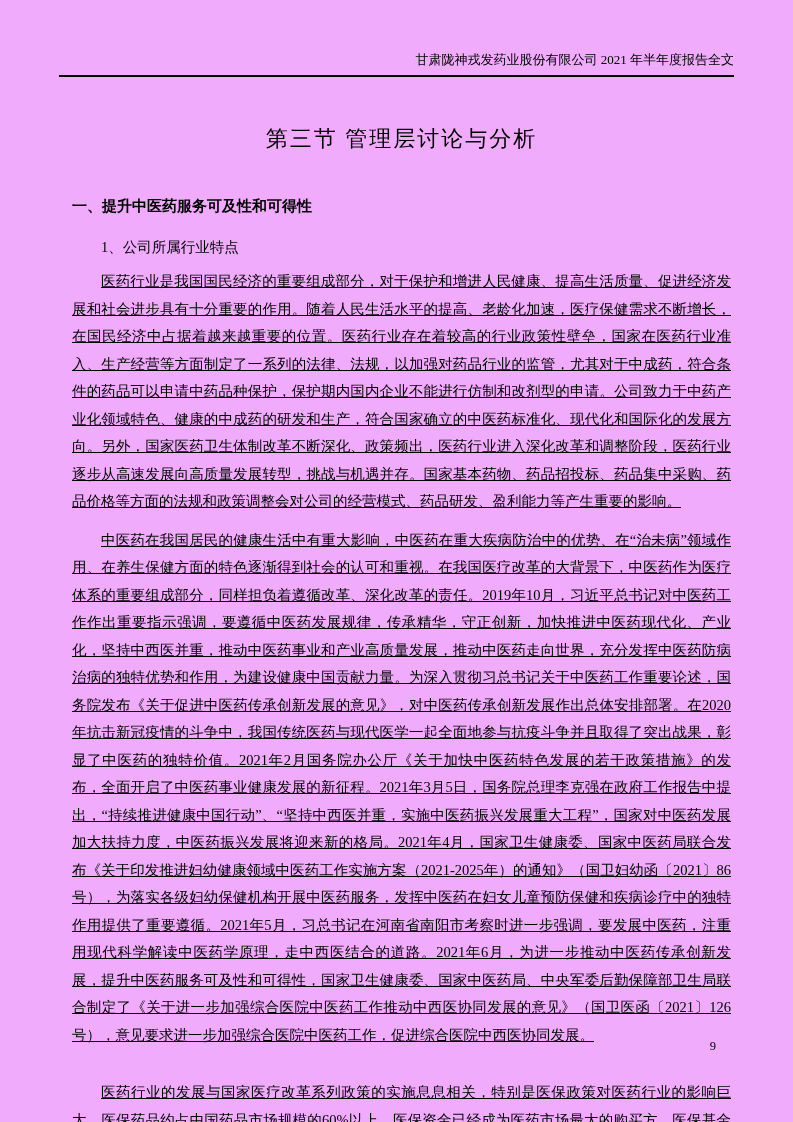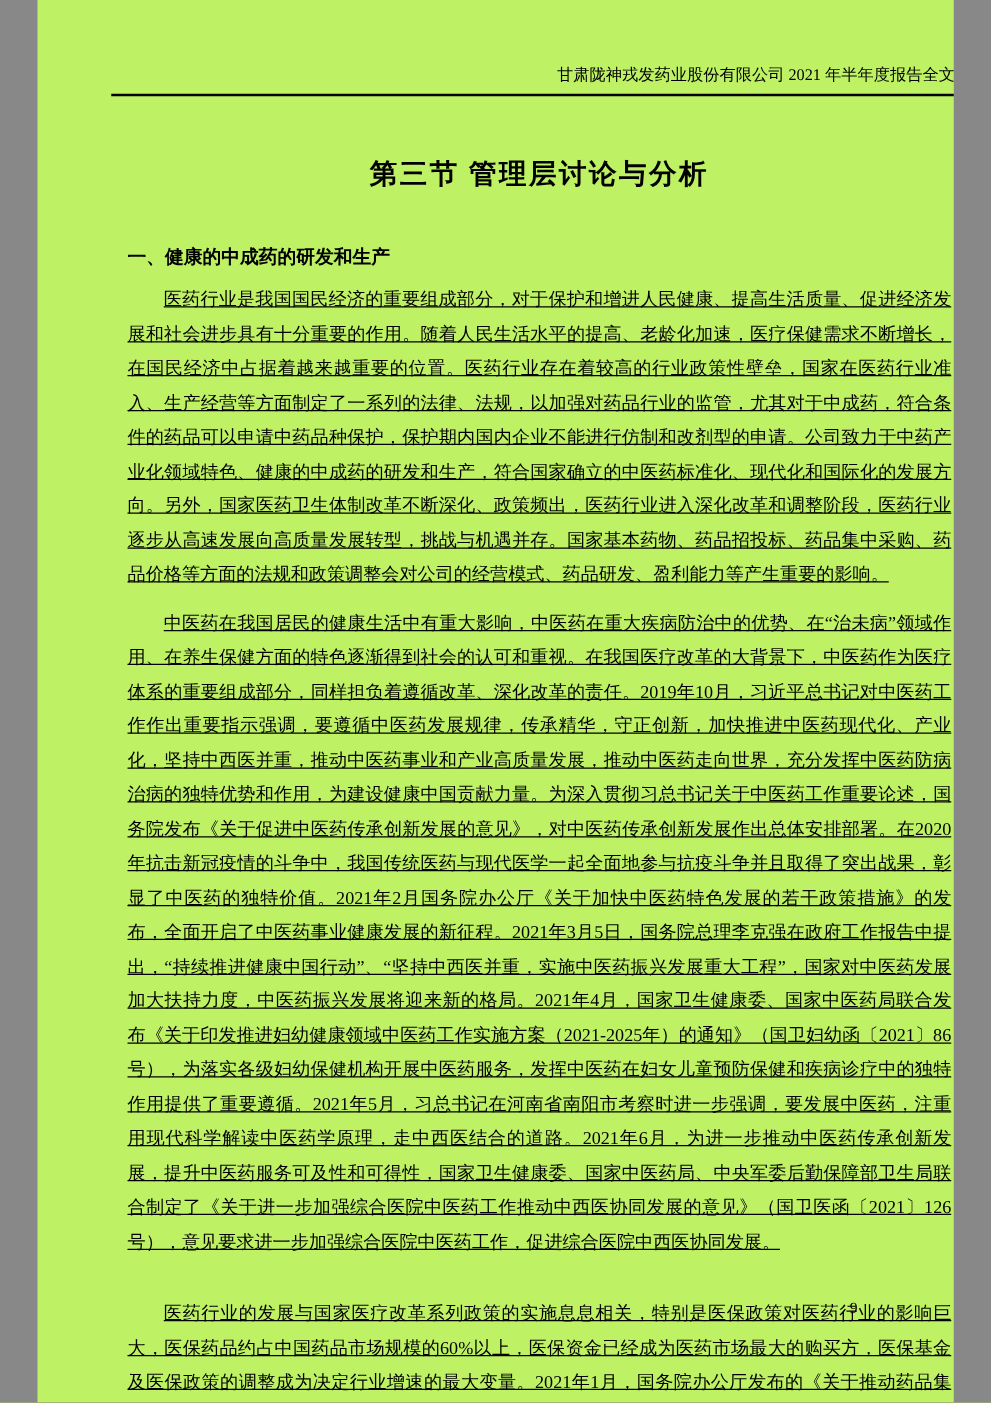--- a/index.html
+++ b/index.html
@@ -1,22 +1,22 @@
 <!DOCTYPE html>
 <html><head>
 <meta charset="utf-8">
 <style>
   * { margin: 0; padding: 0; box-sizing: border-box; }
   html, body { background: #888; }
   .page {
     position: relative;
-    width: 733px;
+    width: 793px;
     height: 1122px;
     margin: 0 auto;
-    background: #bef264;
+    background: #f0abfc;
     font-family: "Liberation Serif", "DejaVu Serif", serif;
     color: #000000;
     overflow: hidden;
     padding-left: 29px;
   }
   .doc-header {
     position: absolute;
     top: 50px;
     left: 59px;
     width: 675px;
@@ -29,21 +29,21 @@
   .content {
     position: absolute;
     top: 0;
     left: 72px;
     width: 659px;
   }
   .chapter-title {
     margin-top: 123px;
     text-align: center;
     font-size: 22px;
-    font-weight: bold;
+    font-weight: normal;
     letter-spacing: 2px;
     line-height: 32px;
   }
   .section-heading {
     margin-top: 41px;
     font-size: 15px;
     font-weight: bold;
     line-height: 20px;
   }
   .sub-heading {
@@ -76,22 +76,23 @@
 
 <div class="page">
 
   <div class="doc-header">
     <span>甘肃陇神戎发药业股份有限公司 2021 年半年度报告全文</span>
   </div>
 
   <div class="content">
     <div class="chapter-title">第三节 管理层讨论与分析</div>
 
-    <div class="section-heading">一、健康的中成药的研发和生产</div>
+    <div class="section-heading">一、提升中医药服务可及性和可得性</div>
 
+    <div class="sub-heading">1、公司所属行业特点</div>
 
     <p class="body-para">医药行业是我国国民经济的重要组成部分，对于保护和增进人民健康、提高生活质量、促进经济发展和社会进步具有十分重要的作用。随着人民生活水平的提高、老龄化加速，医疗保健需求不断增长，在国民经济中占据着越来越重要的位置。医药行业存在着较高的行业政策性壁垒，国家在医药行业准入、生产经营等方面制定了一系列的法律、法规，以加强对药品行业的监管，尤其对于中成药，符合条件的药品可以申请中药品种保护，保护期内国内企业不能进行仿制和改剂型的申请。公司致力于中药产业化领域特色、健康的中成药的研发和生产，符合国家确立的中医药标准化、现代化和国际化的发展方向。另外，国家医药卫生体制改革不断深化、政策频出，医药行业进入深化改革和调整阶段，医药行业逐步从高速发展向高质量发展转型，挑战与机遇并存。国家基本药物、药品招投标、药品集中采购、药品价格等方面的法规和政策调整会对公司的经营模式、药品研发、盈利能力等产生重要的影响。</p>
 
 
     <p class="body-para">中医药在我国居民的健康生活中有重大影响，中医药在重大疾病防治中的优势、在“治未病”领域作用、在养生保健方面的特色逐渐得到社会的认可和重视。在我国医疗改革的大背景下，中医药作为医疗体系的重要组成部分，同样担负着遵循改革、深化改革的责任。2019年10月，习近平总书记对中医药工作作出重要指示强调，要遵循中医药发展规律，传承精华，守正创新，加快推进中医药现代化、产业化，坚持中西医并重，推动中医药事业和产业高质量发展，推动中医药走向世界，充分发挥中医药防病治病的独特优势和作用，为建设健康中国贡献力量。为深入贯彻习总书记关于中医药工作重要论述，国务院发布《关于促进中医药传承创新发展的意见》，对中医药传承创新发展作出总体安排部署。在2020年抗击新冠疫情的斗争中，我国传统医药与现代医学一起全面地参与抗疫斗争并且取得了突出战果，彰显了中医药的独特价值。2021年2月国务院办公厅《关于加快中医药特色发展的若干政策措施》的发布，全面开启了中医药事业健康发展的新征程。2021年3月5日，国务院总理李克强在政府工作报告中提出，“持续推进健康中国行动”、“坚持中西医并重，实施中医药振兴发展重大工程”，国家对中医药发展加大扶持力度，中医药振兴发展将迎来新的格局。2021年4月，国家卫生健康委、国家中医药局联合发布《关于印发推进妇幼健康领域中医药工作实施方案（2021-2025年）的通知》（国卫妇幼函〔2021〕86号），为落实各级妇幼保健机构开展中医药服务，发挥中医药在妇女儿童预防保健和疾病诊疗中的独特作用提供了重要遵循。2021年5月，习总书记在河南省南阳市考察时进一步强调，要发展中医药，注重用现代科学解读中医药学原理，走中西医结合的道路。2021年6月，为进一步推动中医药传承创新发展，提升中医药服务可及性和可得性，国家卫生健康委、国家中医药局、中央军委后勤保障部卫生局联合制定了《关于进一步加强综合医院中医药工作推动中西医协同发展的意见》（国卫医函〔2021〕126号），意见要求进一步加强综合医院中医药工作，促进综合医院中西医协同发展。</p>
 
     <p class="body-para gap-large">医药行业的发展与国家医疗改革系列政策的实施息息相关，特别是医保政策对医药行业的影响巨大，医保药品约占中国药品市场规模的60%以上，医保资金已经成为医药市场最大的购买方，医保基金及医保政策的调整成为决定行业增速的最大变量。2021年1月，国务院办公厅发布的《关于推动药品集中带量采购工作常态化制度化开展的意见》（国办发〔2021〕2号）对发挥医保基金战略性购买作用，推动药品集中带量采购工作常态化制度化开展作出指示。2021年5月，《国务院办公厅关于印发深化医药卫生体制改革2021年重点工作任务的通知》（国办发〔2021〕20号）指出，要完善符合中医药特点的医保支付政策。</p>
   </div>
 
   <div class="page-number">9</div>

